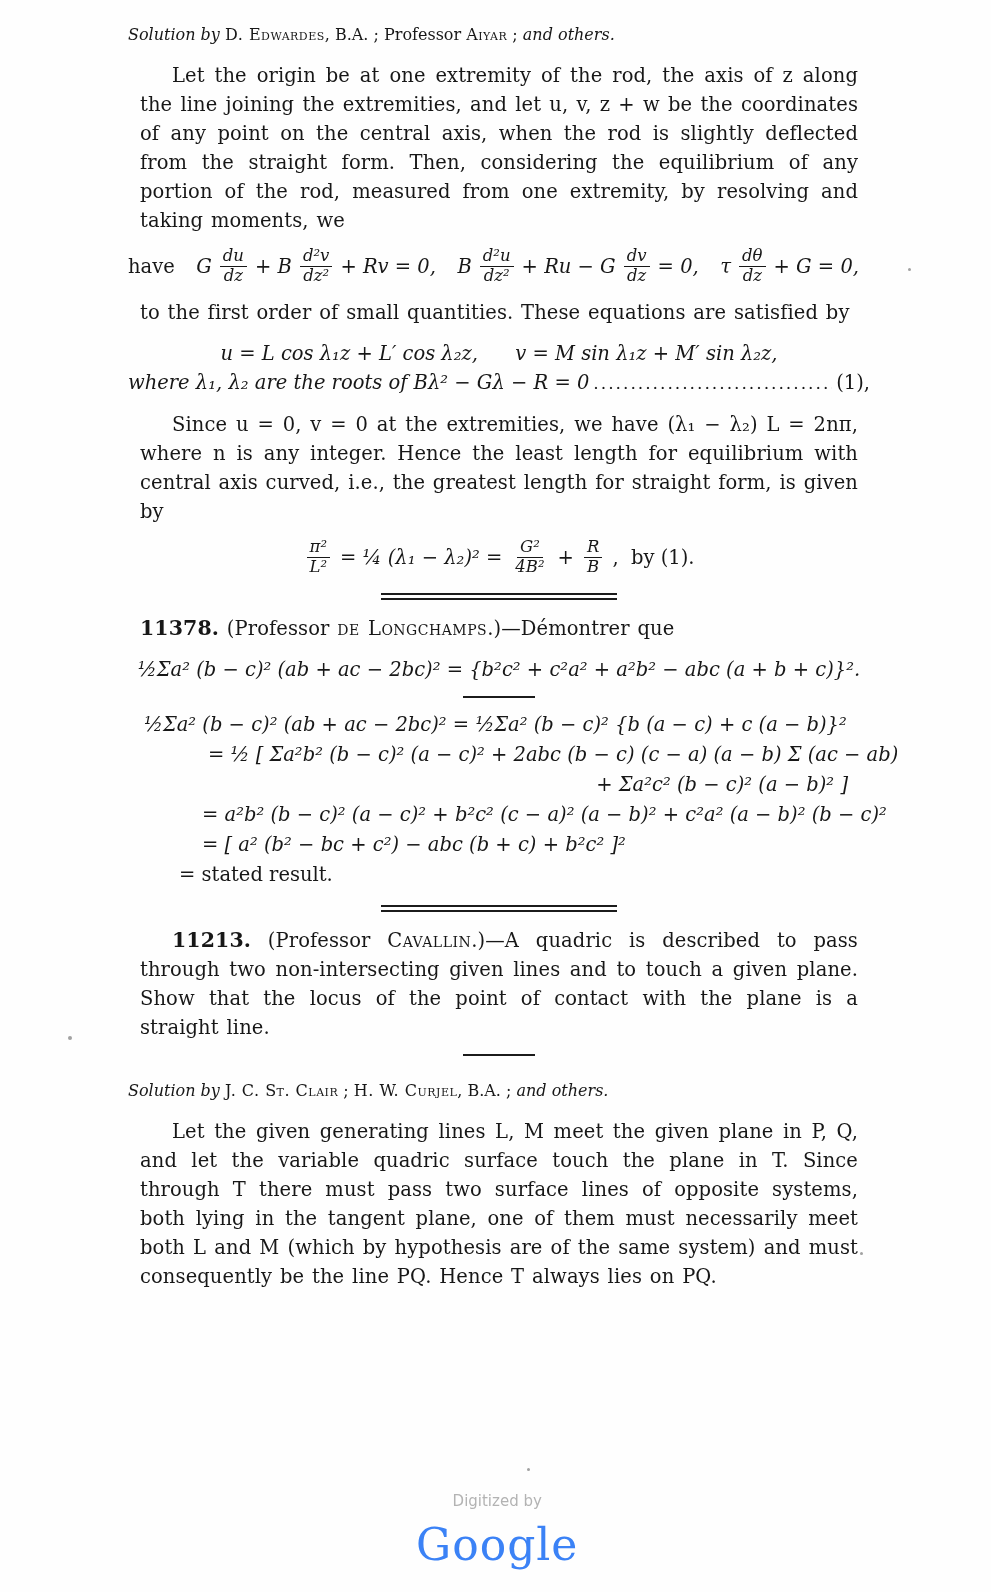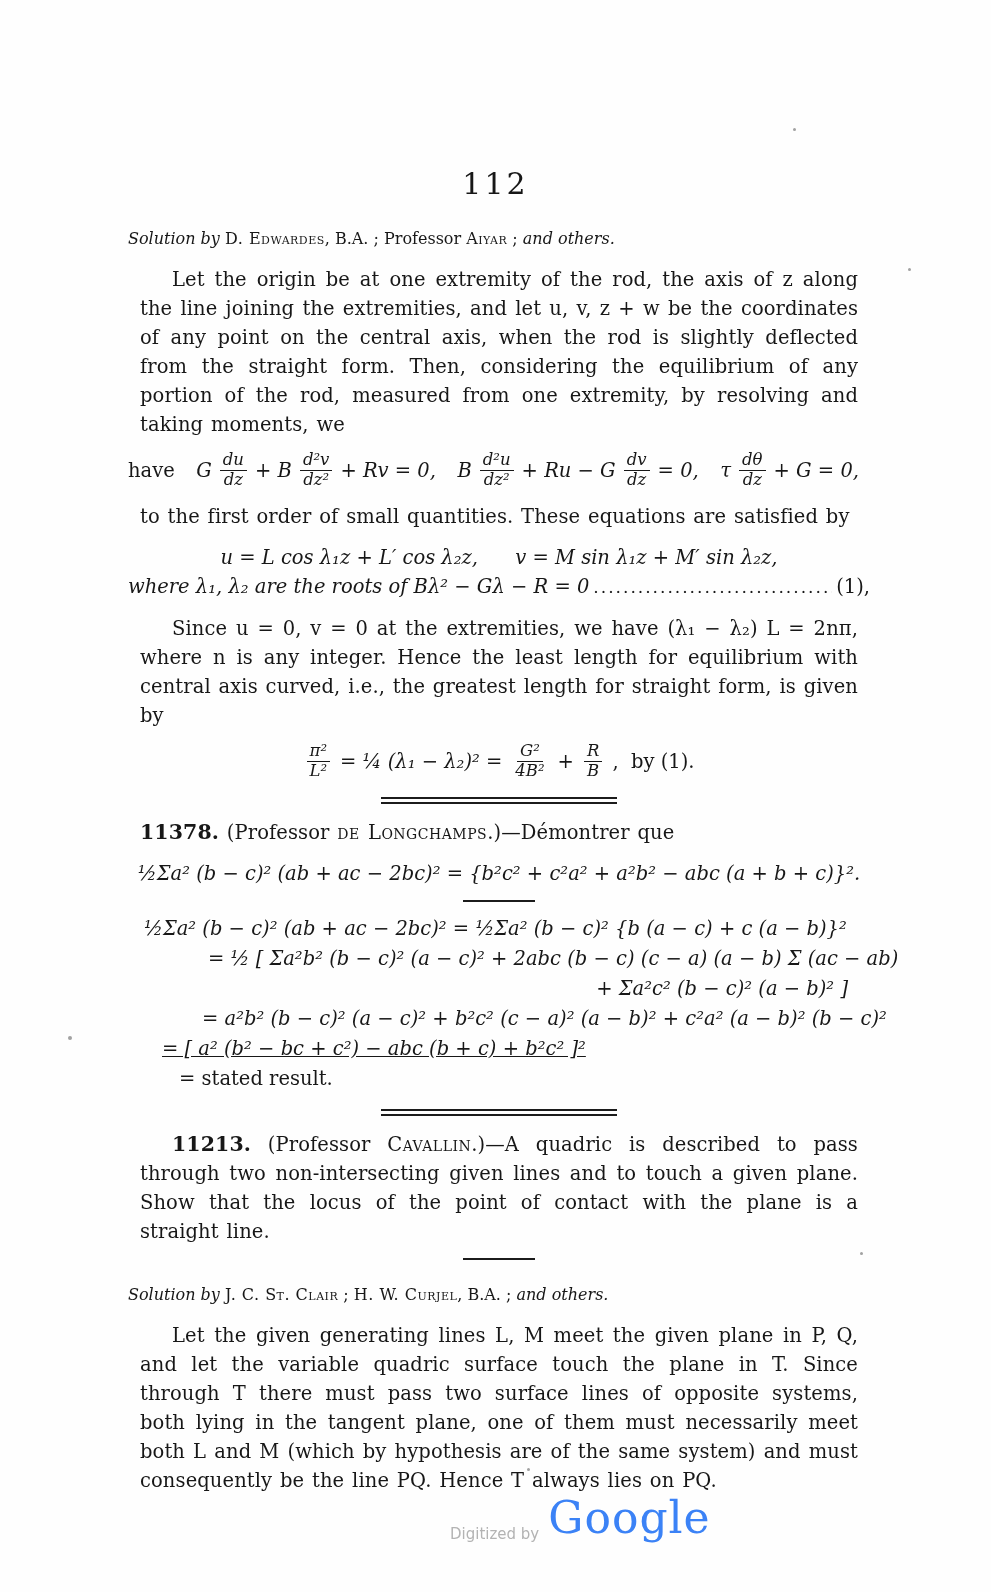--- a/index.html
+++ b/index.html
@@ -56,36 +56,35 @@
     border-top:2px solid #1b1b1b;border-bottom:2px solid #1b1b1b;
   }
   .rule-short{width:72px;height:2px;background:#1b1b1b;margin:12px auto;}
   .probhead{margin-top:14px;}
   .probhead .pt-b{font-size:20.5px;}
   .dl{white-space:nowrap;margin-top:1px;}
   .dl0{margin-left:16px;}
   .dl1{margin-left:80px;}
   .dl2{text-align:right;padding-right:22px;}
   .dl3{margin-left:74px;}
-  .dl4{margin-left:34px;text-decoration:underline;}
+  .dl4{margin-left:74px;}
   .dl5{margin-left:250px;}
   .dl6{margin-left:51px;font-style:normal;}
   .watermark{
-    position:absolute;left:450px;top:1492px;display:flex;align-items:flex-end;gap:9px;
+    position:absolute;left:416px;top:1492px;display:flex;align-items:center;gap:9px;flex-direction:column;
   }
   .wm-pre{font-family:"DejaVu Sans","Liberation Sans",sans-serif;font-size:15px;color:#b3b3b3;}
   .wm-brand{font-family:"DejaVu Serif",serif;font-size:44px;color:#3b82f6;letter-spacing:1px;}
   .speck{position:absolute;background:#555;border-radius:50%;opacity:0.55;}
 </style>
 </head>
 <body>
 
 <div class="page">
 
-  <div class="page-number">112</div>
 
   <div class="content">
 
     <section>
       <p class="byline"><span class="pt-i">Solution by </span><span class="pt-sc">D. Edwardes</span><span class="pt-r">, B.A. ;  Professor </span><span class="pt-sc">Aiyar</span><span class="pt-r"> ;  </span><span class="pt-i">and others.</span></p>
       <p class="body ind">Let the origin be at one extremity of the rod, the axis of z along the line joining the extremities, and let u, v, z + w be the coordinates of any point on the central axis, when the rod is slightly deflected from the straight form.  Then, considering the equilibrium of any portion of the rod, measured from one extremity, by resolving and taking moments, we</p>
 
       <div class="eqrow">
         <span class="lead">have</span>
         <span class="eq">

